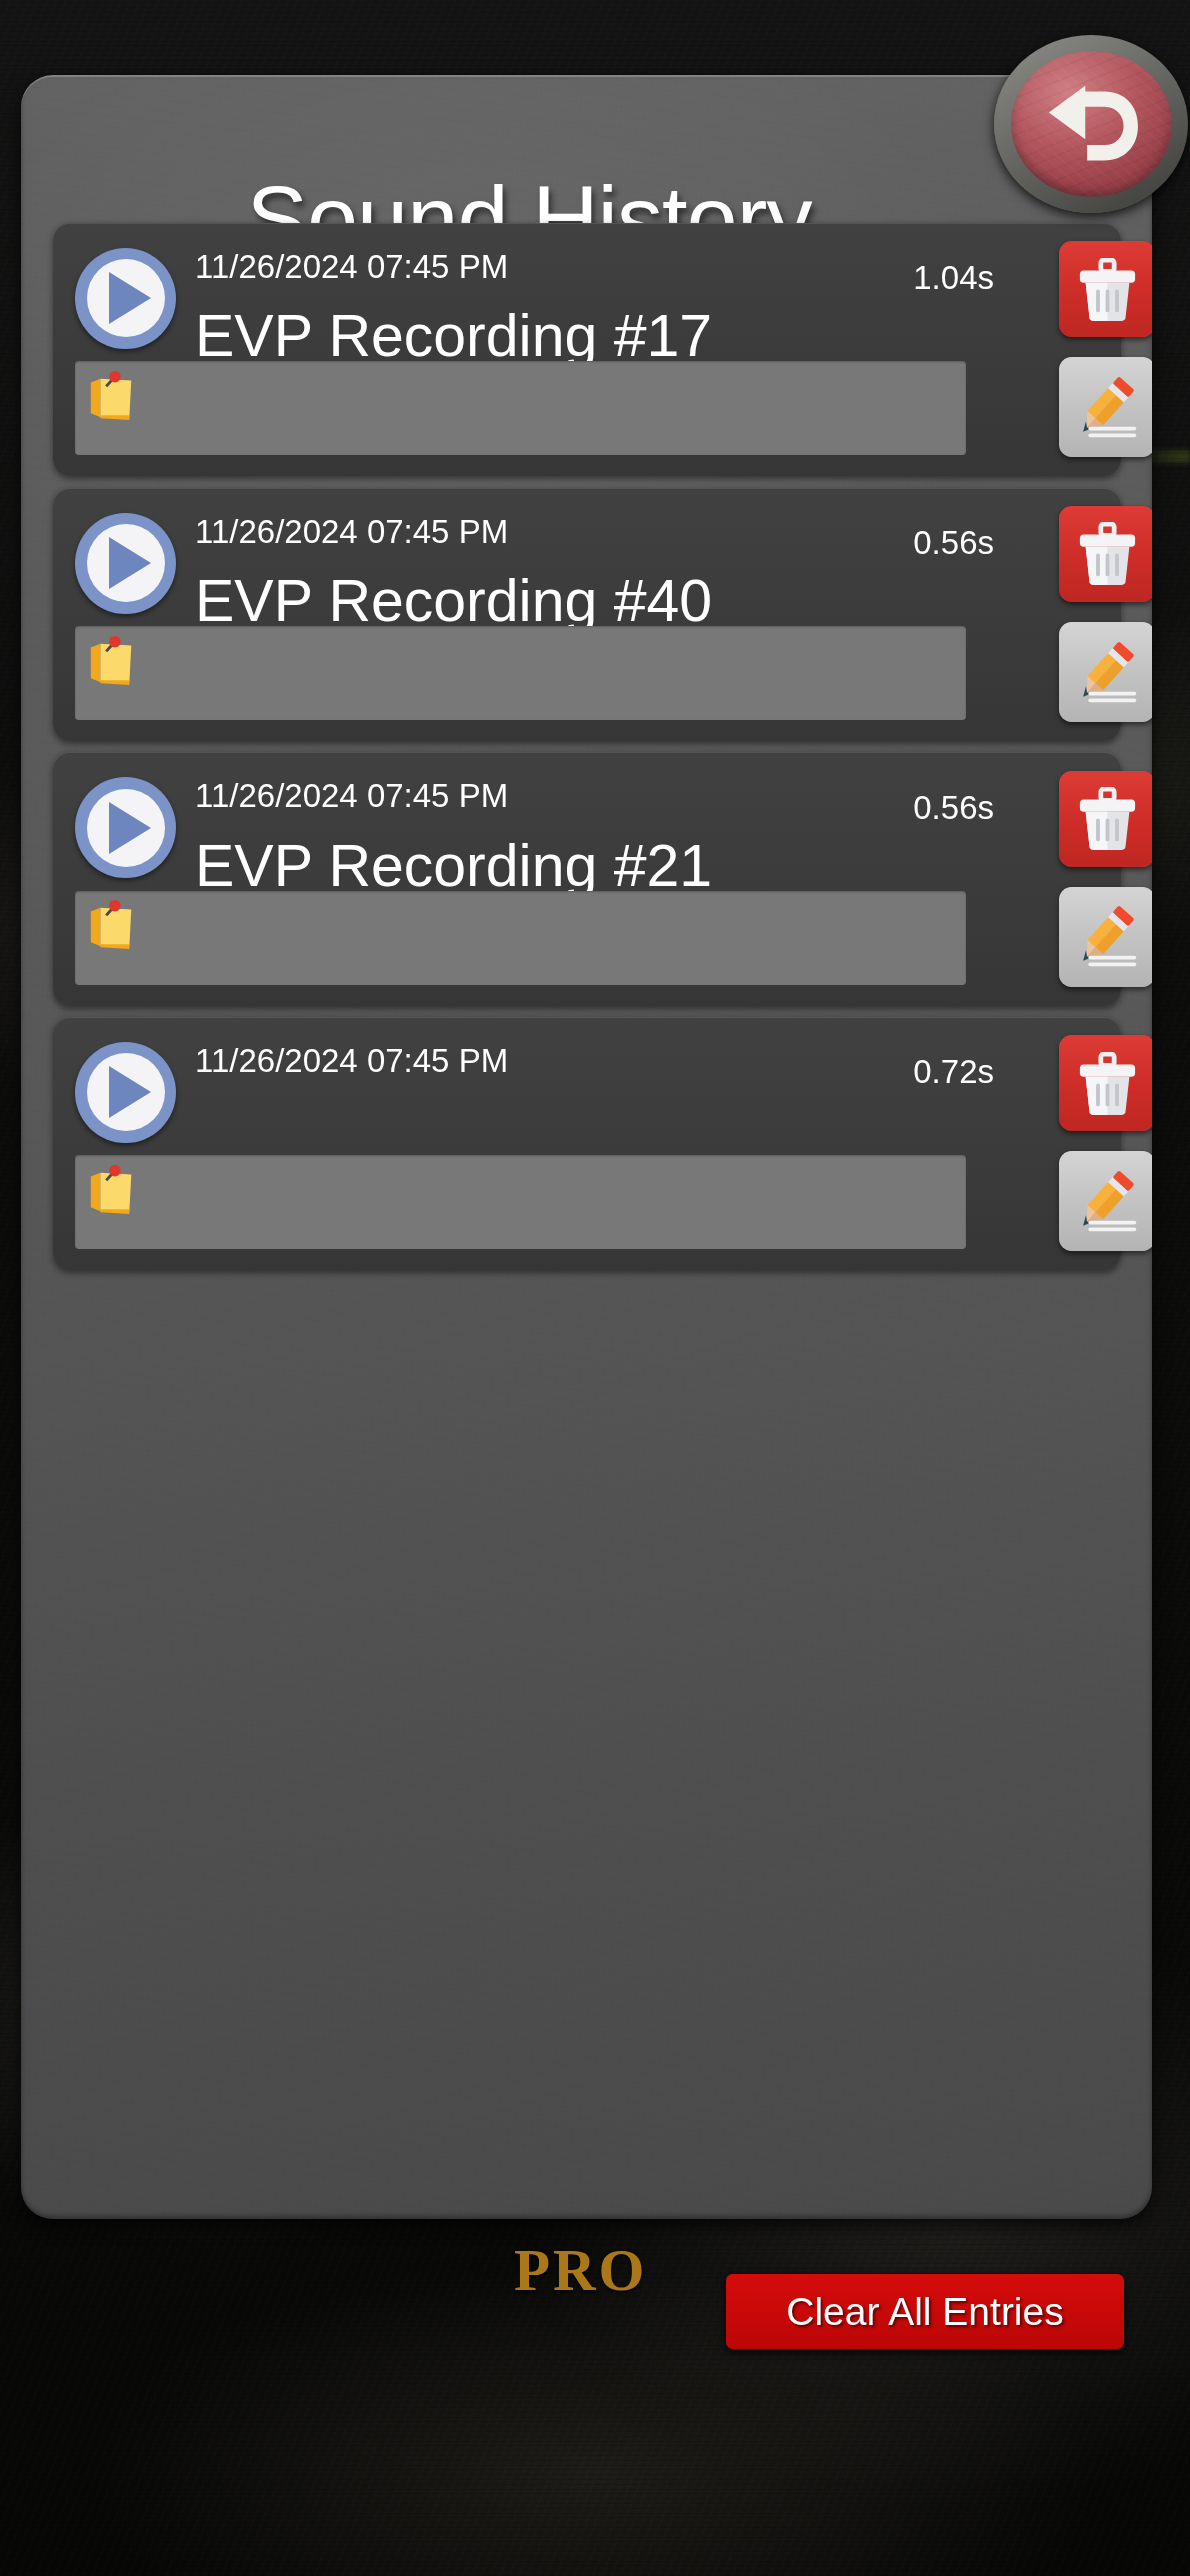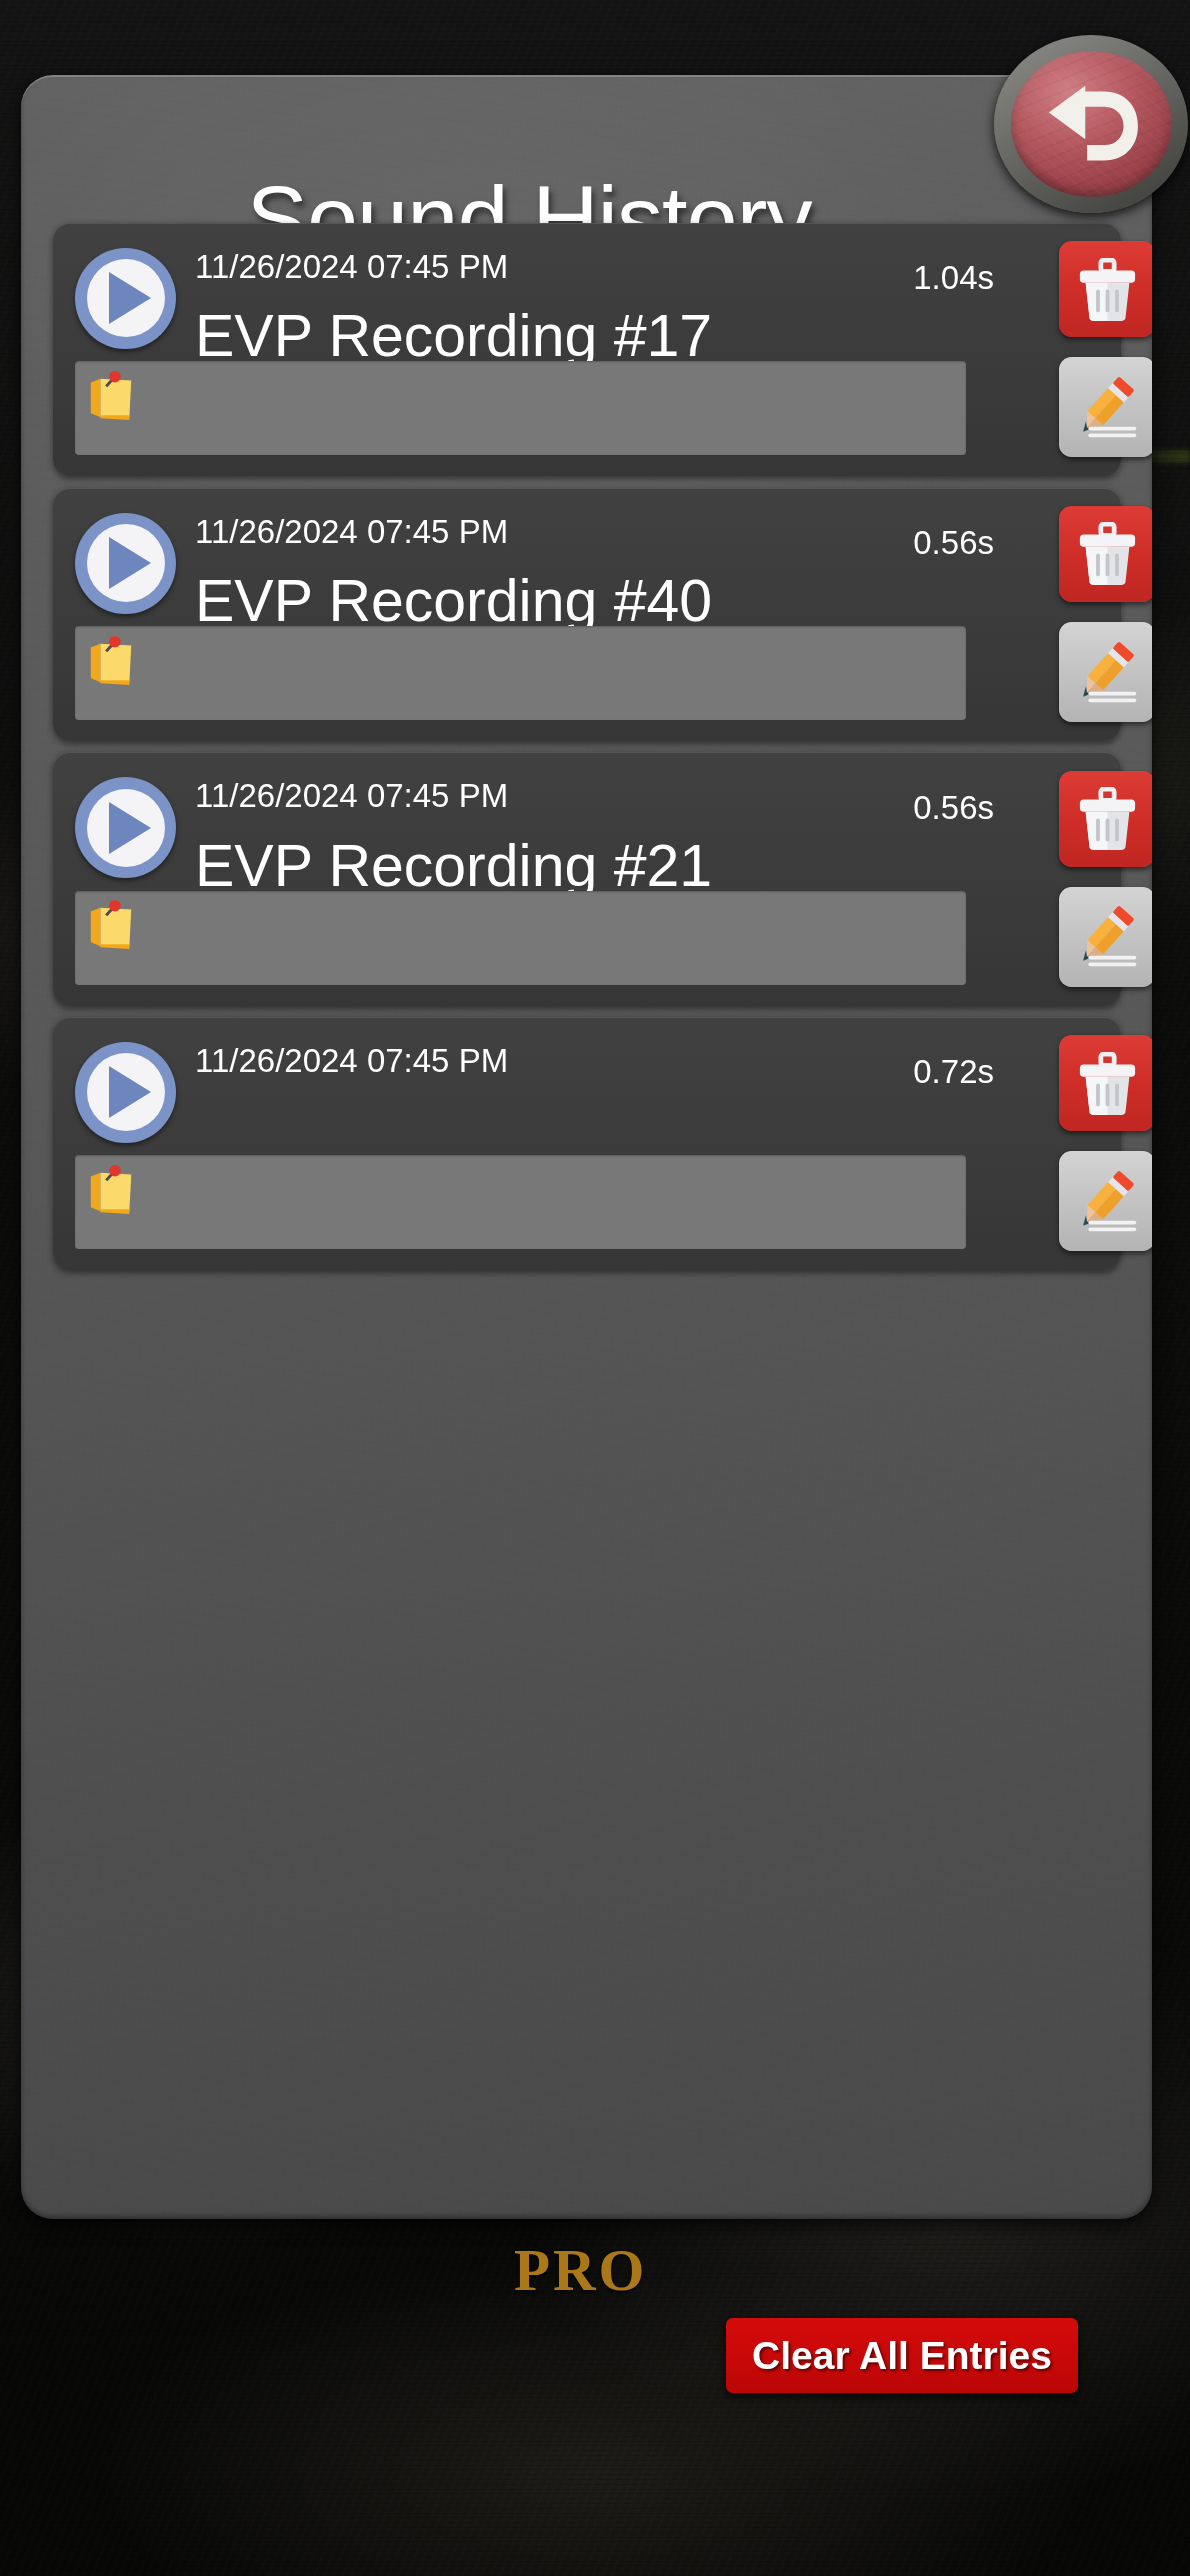--- a/index.html
+++ b/index.html
@@ -274,33 +274,32 @@
     display: flex;
     align-items: center;
     justify-content: center;
   }
 
   
   #clear-all-button {
     position: absolute;
     left: 726px;
     top: 2274px;
-    width: 352px;
+    width: 398px;
     height: 75px;
     border-radius: 6.7px;
     background: linear-gradient(180deg, #d50b0b 0%, #c80808 55%, #bb0606 100%);
     box-shadow: 0 3.8px 8.6px rgba(0,0,0,0.75);
     display: flex;
     align-items: center;
     justify-content: center;
     color: #ffffff;
     font-size: 39px;
-    font-weight: bold;
+    font-weight: normal;
     text-shadow: 1.9px 1.9px 2.9px rgba(0,0,0,0.55);
-    margin-top: 44px;
   }
 </style>
 </head>
 <body>
 
 <div id="backdrop">
   <div id="backdrop-green"></div>
 </div>
 
 <div id="pro-watermark">PRO</div>

